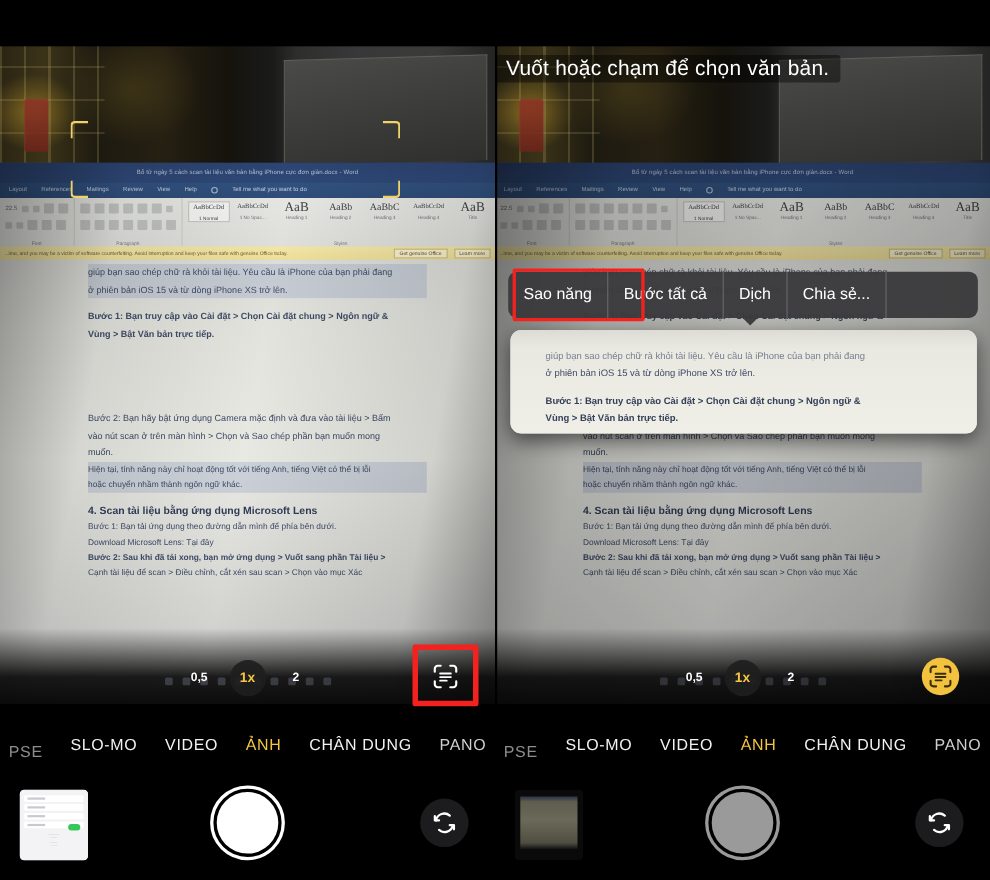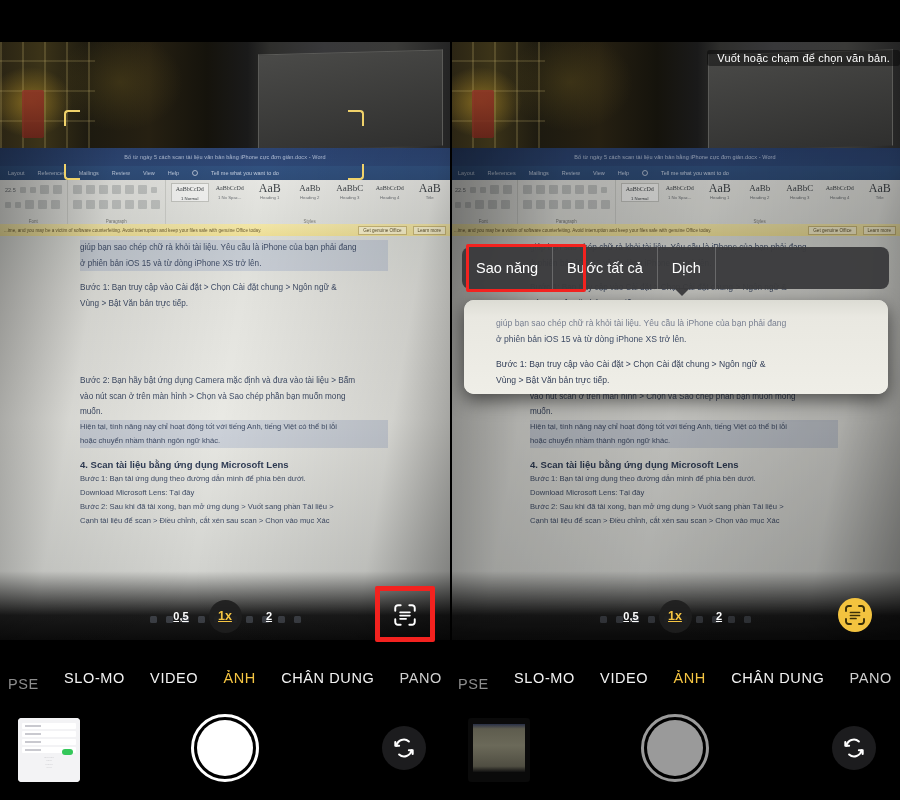--- a/index.html
+++ b/index.html
@@ -92,21 +92,21 @@
   }
   .ob-text{ font-size:4.6px; color:#6a5b33; white-space:nowrap; overflow:hidden; flex:1;}
   .ob-btn{ font-size:4.6px; color:#5c4f2c; border:.5px solid #c9b878; background:rgba(255,255,255,.45); padding:1px 4px; white-space:nowrap;}
 
   .doc-body{
     position:absolute; left:0; right:0; top:88px; bottom:0;
     padding:4px 62px 0 80px;
     color:#43506b;
   }
   .doc-line{ font-size:8.2px; line-height:15.5px; color:#3f4c66; white-space:nowrap; }
-  .doc-line.b{ font-weight:normal; }
+  .doc-line.b{ font-weight:bold; }
   .doc-line.head{ font-size:9.5px; font-weight:bold; color:#2f3c55; }
   .doc-line.tiny{ font-size:7.6px; line-height:14px; }
   .doc-gap{ height:9px; }
   .sel-band{ background:rgba(150,165,195,.34); }
 
   .taskbar{
     position:absolute; left:0; right:0; bottom:14px; height:13px;
     display:flex; align-items:center; justify-content:center; gap:9px;
   }
   .tb-ico{ width:7px;height:7px;border-radius:1.5px;background:rgba(90,95,105,.55); }
@@ -115,21 +115,21 @@
   .brackets{ position:absolute; left:64px; top:110px; width:300px; height:70px; pointer-events:none; }
   .br{ position:absolute; width:16px; height:16px; border:2.2px solid #f0d26a; }
   .br.tl{ left:0; top:0; border-right:none; border-bottom:none; border-radius:4px 0 0 0;}
   .br.tr{ right:0; top:0; border-left:none; border-bottom:none; border-radius:0 4px 0 0;}
   .br.bl{ left:0; bottom:0; border-right:none; border-top:none; border-radius:0 0 0 4px;}
   .br.br2{ right:0; bottom:0; border-left:none; border-top:none; border-radius:0 0 4px 0;}
 
   
   .hint-pill{
     position:absolute; left:0; right:0; top:52px; z-index:40;
-    text-align:right; font-size:11px; color:#fff; letter-spacing:.2px;
+    text-align:left; font-size:19px; color:#fff; letter-spacing:.2px;
   }
   .hint-pill span{ background:rgba(0,0,0,.42); padding:2px 10px; border-radius:3px;}
 
   .ctx-menu{
     position:absolute; left:12px; top:247px; width:427px; height:42px; z-index:60;
     background:rgba(58,58,60,.96); border-radius:8px;
     display:flex; align-items:stretch; overflow:visible;
   }
   .ctx-item{
     flex:0 0 auto; display:flex; align-items:center; justify-content:center;
@@ -158,21 +158,21 @@
 
   
   .zoom-row{
     position:absolute; left:0; right:0; top:598px; height:36px; z-index:50;
     display:flex; align-items:center; justify-content:center; gap:14px;
   }
   .zoom-chip{
     width:27px;height:27px;border-radius:50%;
     background:rgba(34,34,34,.82);
     display:flex; align-items:center; justify-content:center;
-    color:#fff; font-size:11px; font-weight:bold;text-decoration:underline;
+    color:#fff; font-size:11px; font-weight:bold;
   }
   .zoom-chip.active{ width:33px;height:33px; color:#f5c542; background:rgba(30,30,30,.92); font-size:12.5px;}
   .zoom-chip.plain{ background:transparent; }
 
   .scan-btn{
     position:absolute; right:28px; top:598px; width:34px; height:34px; z-index:52;
     display:flex;align-items:center;justify-content:center;
   }
   .scan-btn.active{ background:#f3c33f; border-radius:50%; }
   .scan-redbox{
@@ -586,20 +586,21 @@
           <div style="height:10px"></div>
           <div class="doc-line b" style="font-size:8.6px;color:#333f58">Bước 1: Bạn truy cập vào Cài đặt &gt; Chọn Cài đặt chung &gt; Ngôn ngữ &amp;</div>
           <div class="doc-line b" style="font-size:8.6px;color:#333f58">Vùng &gt; Bật Văn bản trực tiếp.</div>
         </div>
       </div>
 
       <div class="ctx-menu">
         <div class="ctx-item">Sao năng</div>
         <div class="ctx-item">Bước tất cả</div>
         <div class="ctx-item">Dịch</div>
+        <div class="ctx-item">Chia sẻ...</div>
         <div class="ctx-arrow"></div>
         <div class="ctx-highlight"></div>
       </div>
     </div>
 
     <div class="zoom-row">
       <div class="zoom-chip plain">0,5</div>
       <div class="zoom-chip active">1x</div>
       <div class="zoom-chip plain">2</div>
     </div>

